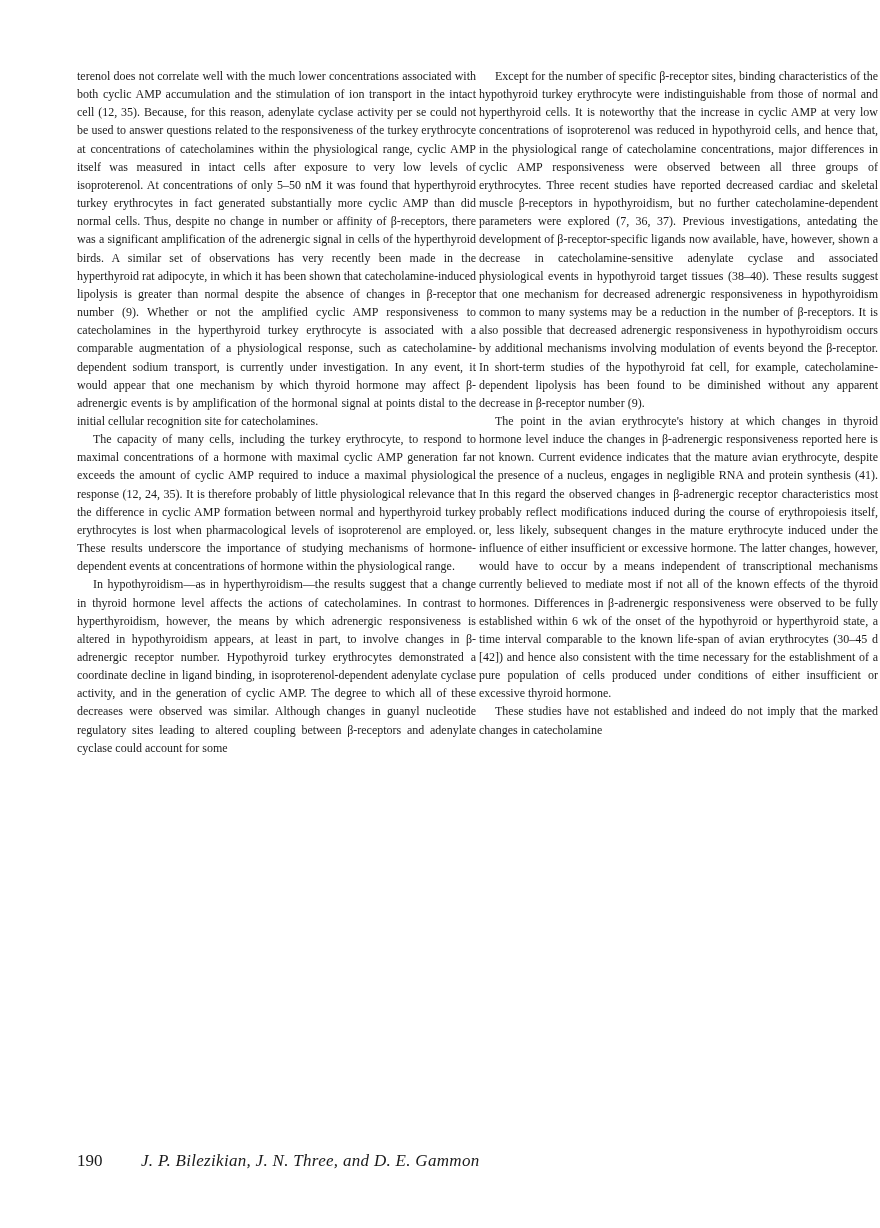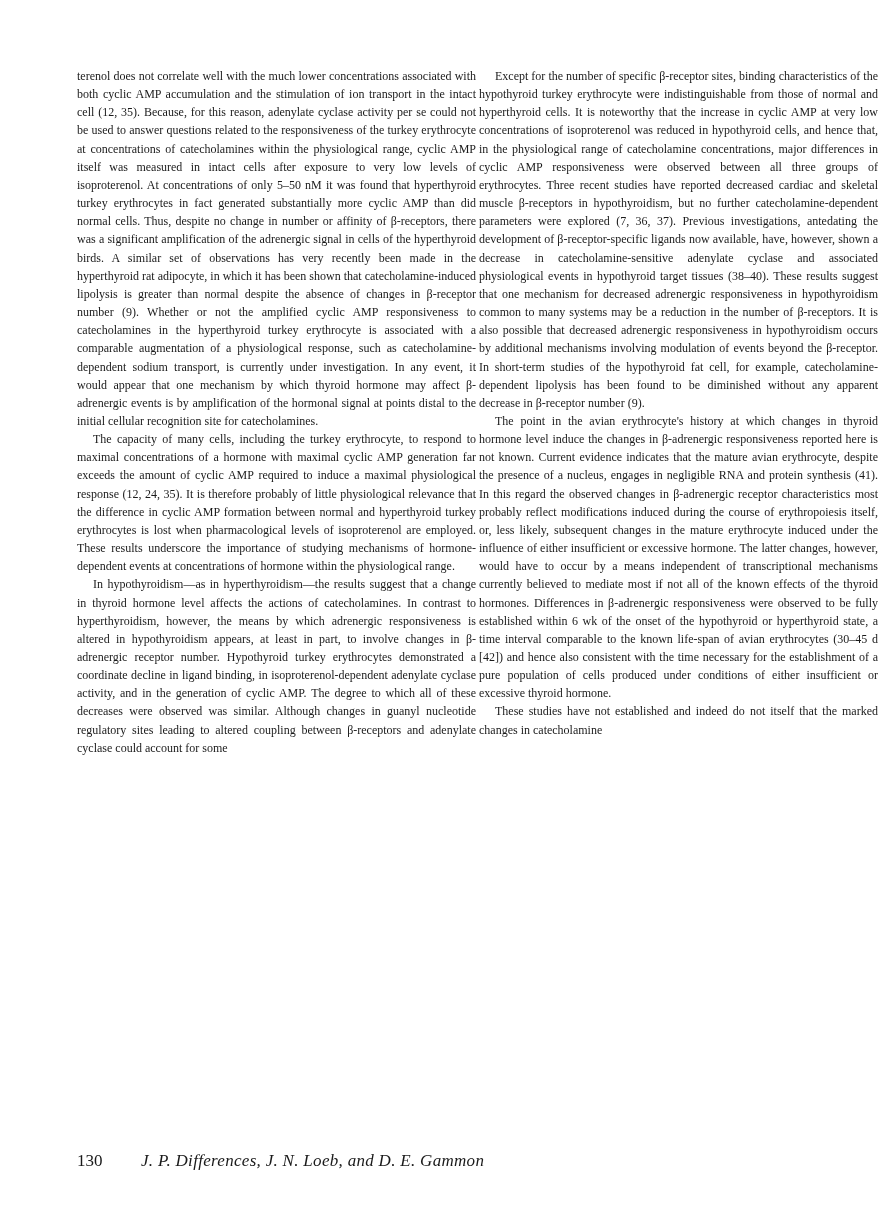--- a/index.html
+++ b/index.html
@@ -31,18 +31,18 @@
 
 <div class="col col-left">
   <p class="para">terenol does not correlate well with the much lower concentrations associated with both cyclic AMP accumulation and the stimulation of ion transport in the intact cell (12, 35). Because, for this reason, adenylate cyclase activity per se could not be used to answer questions related to the responsiveness of the turkey erythrocyte at concentrations of catecholamines within the physiological range, cyclic AMP itself was measured in intact cells after exposure to very low levels of isoproterenol. At concentrations of only 5–50 nM it was found that hyperthyroid turkey erythrocytes in fact generated substantially more cyclic AMP than did normal cells. Thus, despite no change in number or affinity of β-receptors, there was a significant amplification of the adrenergic signal in cells of the hyperthyroid birds. A similar set of observations has very recently been made in the hyperthyroid rat adipocyte, in which it has been shown that catecholamine-induced lipolysis is greater than normal despite the absence of changes in β-receptor number (9). Whether or not the amplified cyclic AMP responsiveness to catecholamines in the hyperthyroid turkey erythrocyte is associated with a comparable augmentation of a physiological response, such as catecholamine-dependent sodium transport, is currently under investigation. In any event, it would appear that one mechanism by which thyroid hormone may affect β-adrenergic events is by amplification of the hormonal signal at points distal to the initial cellular recognition site for catecholamines.</p>
   <p class="para indent">The capacity of many cells, including the turkey erythrocyte, to respond to maximal concentrations of a hormone with maximal cyclic AMP generation far exceeds the amount of cyclic AMP required to induce a maximal physiological response (12, 24, 35). It is therefore probably of little physiological relevance that the difference in cyclic AMP formation between normal and hyperthyroid turkey erythrocytes is lost when pharmacological levels of isoproterenol are employed. These results underscore the importance of studying mechanisms of hormone-dependent events at concentrations of hormone within the physiological range.</p>
   <p class="para indent">In hypothyroidism—as in hyperthyroidism—the results suggest that a change in thyroid hormone level affects the actions of catecholamines. In contrast to hyperthyroidism, however, the means by which adrenergic responsiveness is altered in hypothyroidism appears, at least in part, to involve changes in β-adrenergic receptor number. Hypothyroid turkey erythrocytes demonstrated a coordinate decline in ligand binding, in isoproterenol-dependent adenylate cyclase activity, and in the generation of cyclic AMP. The degree to which all of these decreases were observed was similar. Although changes in guanyl nucleotide regulatory sites leading to altered coupling between β-receptors and adenylate cyclase could account for some</p>
 </div>
 
 <div class="col col-right">
   <p class="para indent">Except for the number of specific β-receptor sites, binding characteristics of the hypothyroid turkey erythrocyte were indistinguishable from those of normal and hyperthyroid cells. It is noteworthy that the increase in cyclic AMP at very low concentrations of isoproterenol was reduced in hypothyroid cells, and hence that, in the physiological range of catecholamine concentrations, major differences in cyclic AMP responsiveness were observed between all three groups of erythrocytes. Three recent studies have reported decreased cardiac and skeletal muscle β-receptors in hypothyroidism, but no further catecholamine-dependent parameters were explored (7, 36, 37). Previous investigations, antedating the development of β-receptor-specific ligands now available, have, however, shown a decrease in catecholamine-sensitive adenylate cyclase and associated physiological events in hypothyroid target tissues (38–40). These results suggest that one mechanism for decreased adrenergic responsiveness in hypothyroidism common to many systems may be a reduction in the number of β-receptors. It is also possible that decreased adrenergic responsiveness in hypothyroidism occurs by additional mechanisms involving modulation of events beyond the β-receptor. In short-term studies of the hypothyroid fat cell, for example, catecholamine-dependent lipolysis has been found to be diminished without any apparent decrease in β-receptor number (9).</p>
   <p class="para indent">The point in the avian erythrocyte's history at which changes in thyroid hormone level induce the changes in β-adrenergic responsiveness reported here is not known. Current evidence indicates that the mature avian erythrocyte, despite the presence of a nucleus, engages in negligible RNA and protein synthesis (41). In this regard the observed changes in β-adrenergic receptor characteristics most probably reflect modifications induced during the course of erythropoiesis itself, or, less likely, subsequent changes in the mature erythrocyte induced under the influence of either insufficient or excessive hormone. The latter changes, however, would have to occur by a means independent of transcriptional mechanisms currently believed to mediate most if not all of the known effects of the thyroid hormones. Differences in β-adrenergic responsiveness were observed to be fully established within 6 wk of the onset of the hypothyroid or hyperthyroid state, a time interval comparable to the known life-span of avian erythrocytes (30–45 d [42]) and hence also consistent with the time necessary for the establishment of a pure population of cells produced under conditions of either insufficient or excessive thyroid hormone.</p>
-  <p class="para indent">These studies have not established and indeed do not itself that the marked changes in catecholamine</p>
+  <p class="para indent">These studies have not established and indeed do not imply that the marked changes in catecholamine</p>
 </div>
 
 <div class="footer">
-  <span class="page-number">130</span><span class="running-authors">J. P. Differences, J. N. Loeb, and D. E. Gammon</span>
+  <span class="page-number">190</span><span class="running-authors">J. P. Bilezikian, J. N. Three, and D. E. Gammon</span>
 </div>
 
 </body></html>

